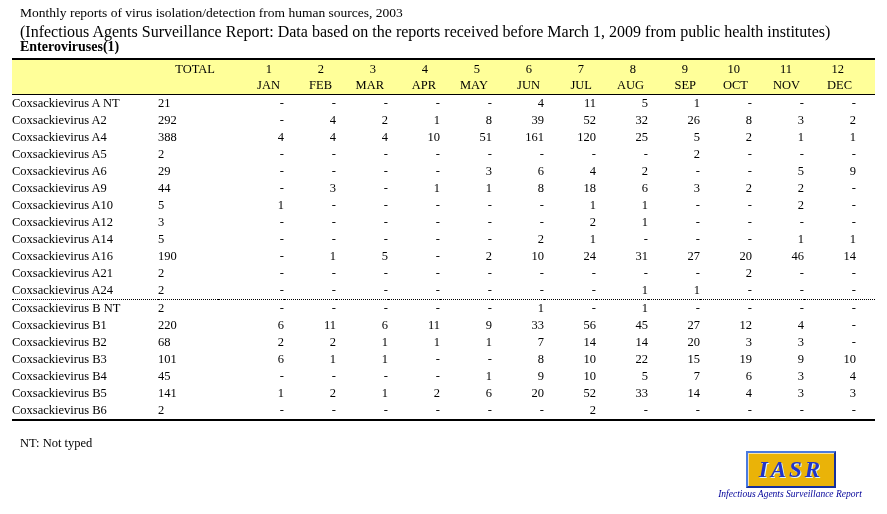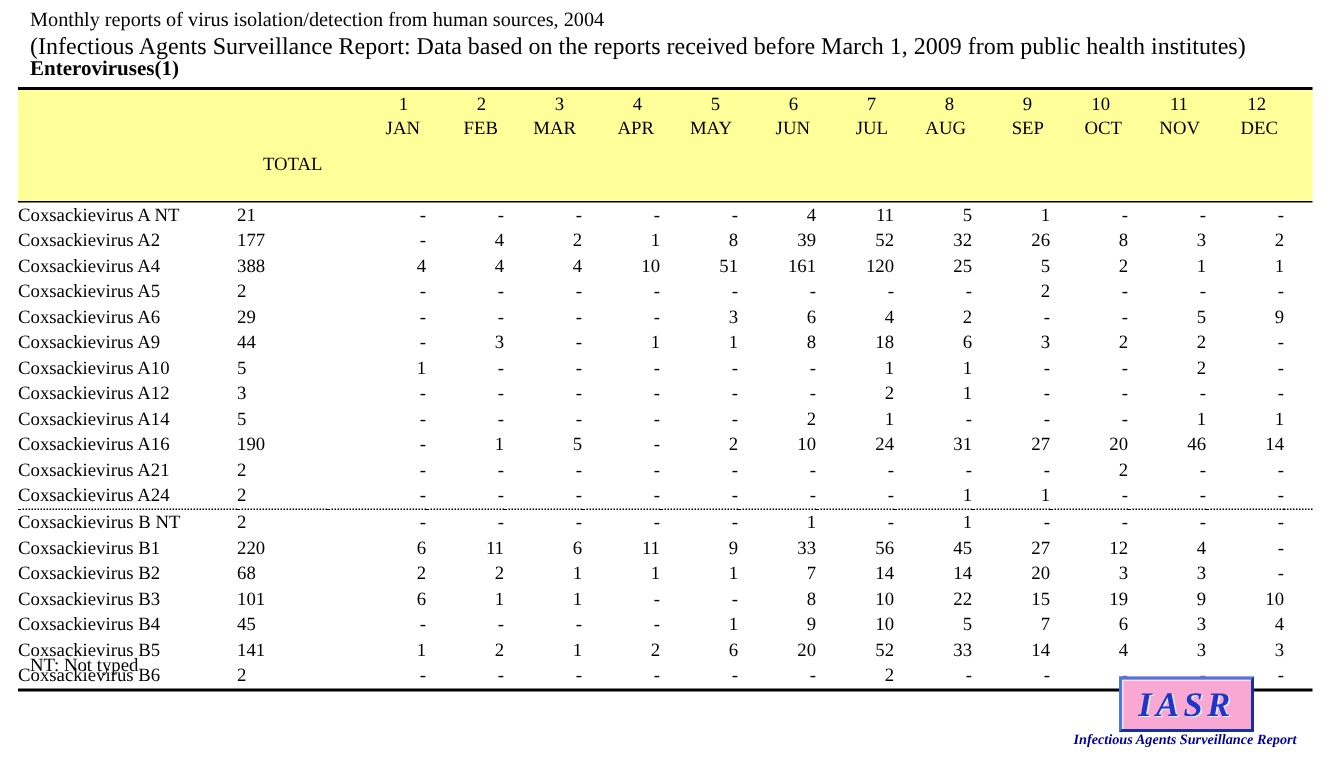--- a/index.html
+++ b/index.html
@@ -8,41 +8,41 @@
   .title{position:absolute;left:20px;top:5px;font-size:13.5px;white-space:nowrap;}
   .subtitle{position:absolute;left:20px;top:23px;font-size:16px;white-space:nowrap;}
   .section{position:absolute;left:20px;top:39px;font-size:14px;font-weight:bold;white-space:nowrap;}
   .tablewrap{position:absolute;left:12px;top:58px;width:863px;}
   table.vt{border-collapse:collapse;table-layout:fixed;width:863px;font-size:12.5px;
            border-top:2px solid #000;border-bottom:2px solid #000;}
   table.vt thead th{background:#FFFF99;font-weight:normal;padding:1px 0;vertical-align:top;
                     border-bottom:1px solid #000;}
   .num-line{height:16px;line-height:16px;text-align:right;padding-right:12px;}
   .name-line{height:16px;line-height:16px;text-align:right;padding-right:4px;}
-  th.total-h .num-line{padding-right:3px;margin-top:40px;}
+  th.total-h .num-line{padding-right:3px;}
   table.vt td{height:17px;line-height:17px;padding:0;white-space:nowrap;overflow:hidden;}
   td.name-cell{text-align:left;padding-left:8px;}
   td.total-cell{padding-right:3px;}
   td.val-cell{text-align:right;padding-right:4px;}
   tr.divider td{border-top:1px dotted #000;}
   .footnote{position:absolute;left:20px;top:436px;font-size:12.5px;}
   .logo-box{position:absolute;left:746px;top:451px;width:86px;height:33px;
             background:#49D6EF;border:2px solid;border-color:#4a7ae0 #16309c #16309c #4a7ae0;
             box-shadow:inset 1px 1px 0 rgba(255,255,255,.65);
             display:flex;align-items:center;justify-content:center;cursor:pointer;}
   .logo-text{font-style:italic;font-weight:bold;font-size:23px;letter-spacing:3px;
              color:#2233C8;text-shadow:1px 1px 0 #d8f7ff;}
   .logo-caption{position:absolute;left:700px;top:489px;width:180px;text-align:center;
-                font-style:italic;font-weight:bold;font-size:9.5px;color:#000099;cursor:pointer;}
+                font-style:italic;font-weight:normal;font-size:9.5px;color:#000099;cursor:pointer;}
 </style>
 </head>
 <body>
 
 <div class="page">
-  <div class="title">Monthly reports of virus isolation/detection from human sources, 2004</div>
+  <div class="title">Monthly reports of virus isolation/detection from human sources, 2003</div>
   <div class="subtitle">(Infectious Agents Surveillance Report: Data based on the reports received before March 1, 2009 from public health institutes)</div>
   <div class="section">Enteroviruses(1)</div>
 
   <div class="tablewrap">
     <table class="vt">
       <colgroup>
         <col style="width:146px">
         <col style="width:60px">
         <col style="width:66px">
         <col style="width:52px">
@@ -129,21 +129,21 @@
             <td class="val-cell">11</td>
             <td class="val-cell">5</td>
             <td class="val-cell">1</td>
             <td class="val-cell">-</td>
             <td class="val-cell">-</td>
             <td class="val-cell">-</td>
             <td class="spacer-cell"></td>
           </tr>
           <tr>
             <td class="name-cell">Coxsackievirus A2</td>
-            <td class="total-cell">177</td>
+            <td class="total-cell">292</td>
             <td class="val-cell">-</td>
             <td class="val-cell">4</td>
             <td class="val-cell">2</td>
             <td class="val-cell">1</td>
             <td class="val-cell">8</td>
             <td class="val-cell">39</td>
             <td class="val-cell">52</td>
             <td class="val-cell">32</td>
             <td class="val-cell">26</td>
             <td class="val-cell">8</td>
@@ -439,17 +439,17 @@
             <td class="val-cell">-</td>
             <td class="val-cell">-</td>
             <td class="spacer-cell"></td>
           </tr>
         </tbody>
     </table>
   </div>
 
   <div class="footnote">NT: Not typed</div>
 
-  <div class="logo-box" style="background: #f9a8d4; text-align: center;">
+  <div class="logo-box" style="background: #eab308; text-align: center;">
     <span class="logo-text" style="color: rgb(34, 51, 200);">IASR</span>
   </div>
   <div class="logo-caption" style="color: rgb(0, 0, 153);">Infectious Agents Surveillance Report</div>
 </div>
 
 </body></html>

